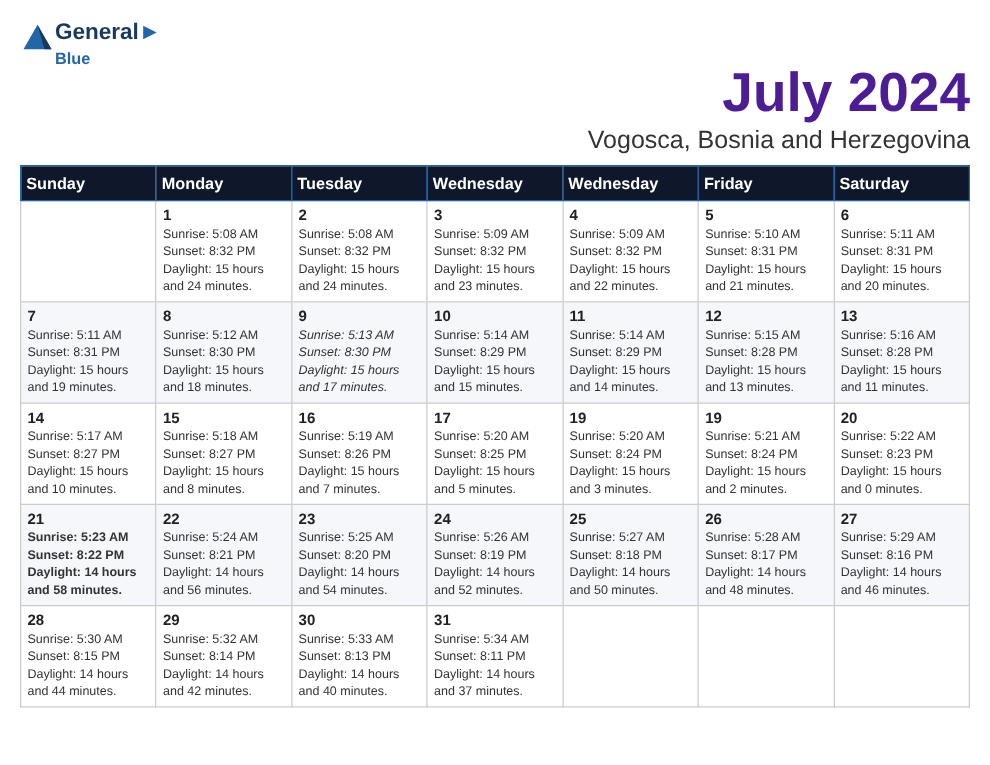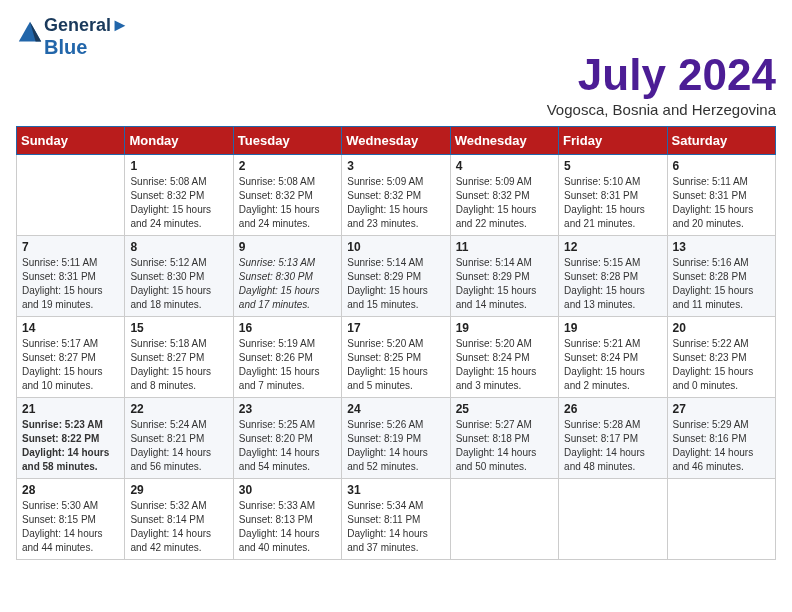--- a/index.html
+++ b/index.html
@@ -36,31 +36,31 @@
       text-align: right;
     }
     .month-title {
       font-size: 44px;
       font-weight: bold;
       color: #4c1d95;
       line-height: 1.1;
       margin-top: 35px;
     }
     .subtitle {
-      font-size: 15px;
+      font-size: 20px;
       color: #333;
       margin-top: 2px;
     }
     table {
       width: 100%;
       border-collapse: collapse;
       margin-top: 8px;
     }
     thead tr th {
-      background: #b91c1c;
+      background: #0f172a;
       color: #fff;
       font-size: 13px;
       font-weight: bold;
       padding: 6px 4px;
       text-align: left;
       border: 1px solid #2266aa;
     }
     tbody tr td {
       border: 1px solid #ccc;
       vertical-align: top;
@@ -96,21 +96,21 @@
   <div class="logo">
     <div>
       <svg class="logo-icon" viewBox="0 0 40 40">
         <polygon points="20,4 36,32 4,32" fill="#2266aa"></polygon>
         <polygon points="20,4 36,32 28,32" fill="#1a3a5c"></polygon>
       </svg>
     </div>
     <div>
       <div class="logo-text">
         <span style="color:#1a3a5c">General</span><span style="color:#2266aa">►</span><br>
-        <span style="color:#2266aa; font-size:20px">Blue</span>
+        <span style="color:#2266aa; font-size:13px">Blue</span>
       </div>
     </div>
   </div>
   <div class="title-block">
     <div class="month-title">July 2024</div>
     <div class="subtitle">Vogosca, Bosnia and Herzegovina</div>
   </div>
 </div>
 
 <table>

